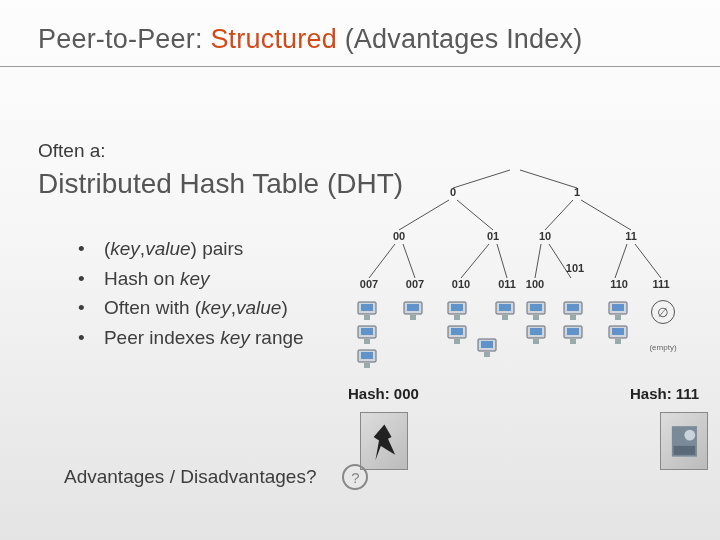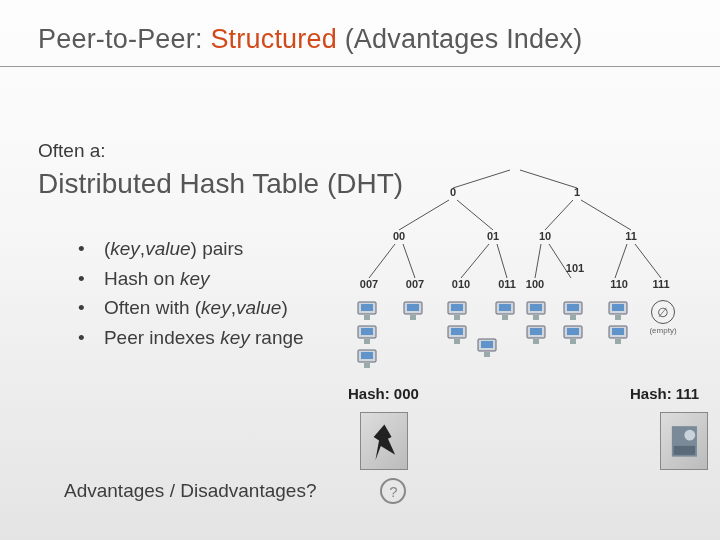--- a/index.html
+++ b/index.html
@@ -97,20 +97,21 @@
     border: 1.5px solid #555;
     border-radius: 50%;
     transform: translate(-50%, 0);
     display: flex; align-items: center; justify-content: center;
     font-size: 13px; color: #555; background: #f2f2f2;
   }
   .empty-caption {
     position: absolute;
     font-size: 8px; color: #666;
     transform: translate(-50%, 0);
+    margin-top: 17px;
   }
 
   .hash-label {
     position: absolute;
     font-size: 15px;
     font-weight: 700;
     color: #222;
     font-family: "Segoe UI", Arial, sans-serif;
   }
 
@@ -119,26 +120,26 @@
     width: 46px; height: 56px;
     background: linear-gradient(135deg,#ddd,#bbb);
     border: 1px solid #888;
     display:flex; align-items:center; justify-content:center;
   }
   .content-img svg { width: 80%; height: 80%; }
 
   .question {
     position: absolute;
     left: 64px;
-    top: 478px;
+    top: 464px;
     font-size: 19px;
     color: #3d3d3d;
     display: flex;
     align-items: center;
-    gap: 64px;
+    gap: 26px;
   }
   .q-badge {
     width: 22px; height: 22px;
     border: 2px solid #888;
     color: #888;
     border-radius: 50%;
     display: inline-flex;
     align-items: center; justify-content: center;
     font-size: 15px; font-weight: 400;
   }

